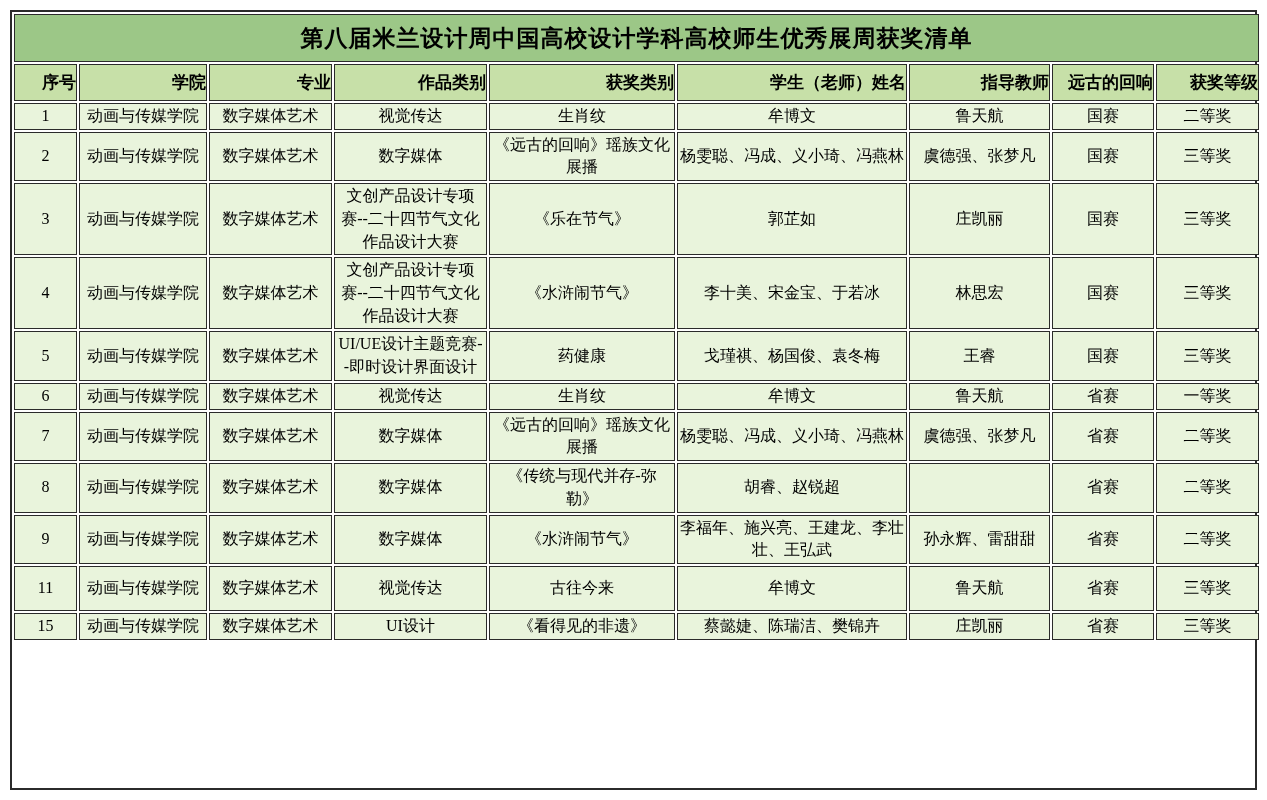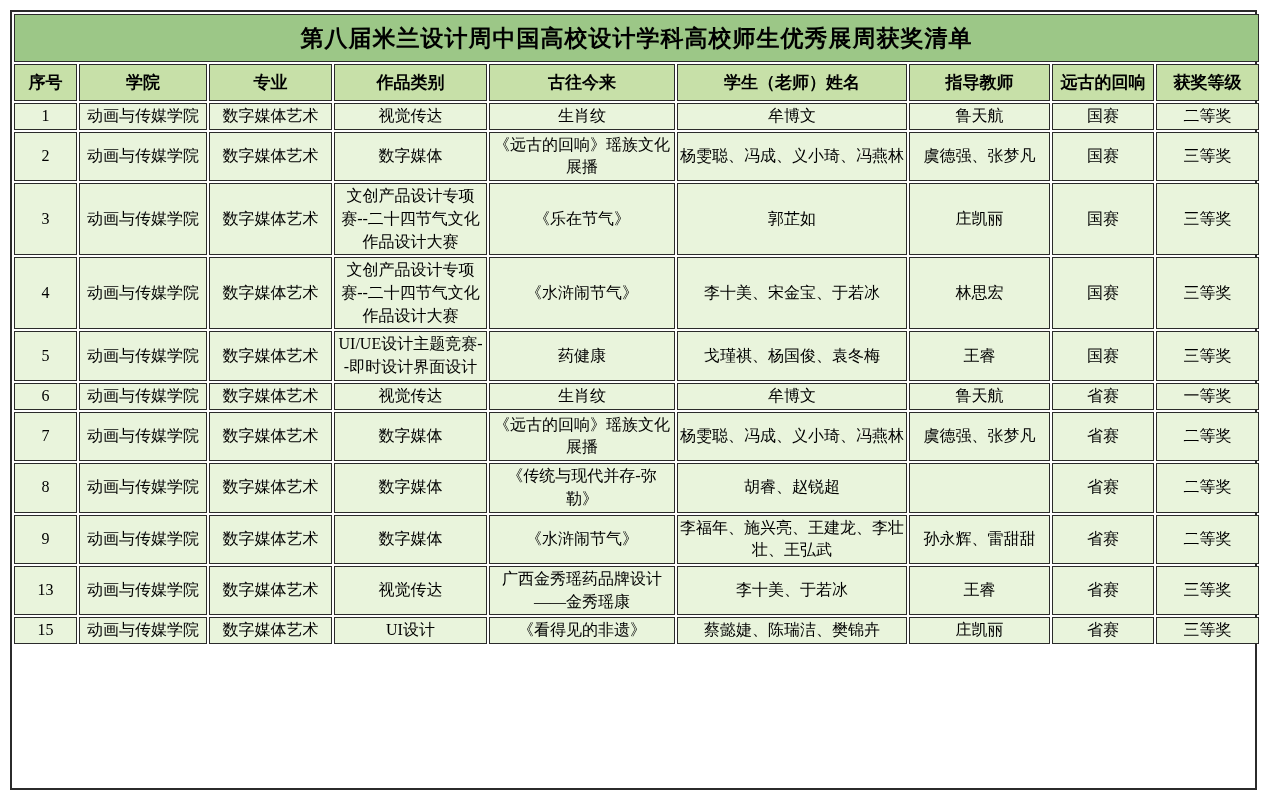--- a/index.html
+++ b/index.html
@@ -50,20 +50,21 @@
     height:48px;
     font-size:23px;
     font-weight:bold;
     letter-spacing:1px;
   }
   tr.header-row th{
     background:var(--header-bg);
     height:37px;
     font-size:17px;
     font-weight:bold;
+    text-align:right;
   }
   tbody td{
     background:var(--cell-bg);
     font-size:16px;
     line-height:1.42;
     padding:1px 2px;
     word-break:break-all;
   }
   
   tbody tr:nth-child(1){height:26px}
@@ -102,21 +103,21 @@
     </colgroup>
     <thead>
       <tr>
         <th class="title-cell" colspan="9">第八届米兰设计周中国高校设计学科高校师生优秀展周获奖清单</th>
       </tr>
       <tr class="header-row" id="header-row">
           <th>序号</th>
           <th>学院</th>
           <th>专业</th>
           <th>作品类别</th>
-          <th>古往今来</th>
+          <th>获奖类别</th>
           <th>学生（老师）姓名</th>
           <th>指导教师</th>
           <th>远古的回响</th>
           <th>获奖等级</th>
         </tr>
     </thead>
     <tbody id="table-body">
         <tr>
           <td>1</td>
           <td>动画与传媒学院</td>
@@ -210,27 +211,27 @@
           <td>动画与传媒学院</td>
           <td>数字媒体艺术</td>
           <td>数字媒体</td>
           <td>《水浒闹节气》</td>
           <td>李福年、施兴亮、王建龙、李壮壮、王弘武</td>
           <td>孙永辉、雷甜甜</td>
           <td>省赛</td>
           <td>二等奖</td>
         </tr>
         <tr>
-          <td>13</td>
+          <td>11</td>
           <td>动画与传媒学院</td>
           <td>数字媒体艺术</td>
           <td>视觉传达</td>
-          <td>广西金秀瑶药品牌设计——金秀瑶康</td>
-          <td>李十美、于若冰</td>
-          <td>王睿</td>
+          <td>古往今来</td>
+          <td>牟博文</td>
+          <td>鲁天航</td>
           <td>省赛</td>
           <td>三等奖</td>
         </tr>
         <tr>
           <td>15</td>
           <td>动画与传媒学院</td>
           <td>数字媒体艺术</td>
           <td>UI设计</td>
           <td>《看得见的非遗》</td>
           <td>蔡懿婕、陈瑞洁、樊锦卉</td>

